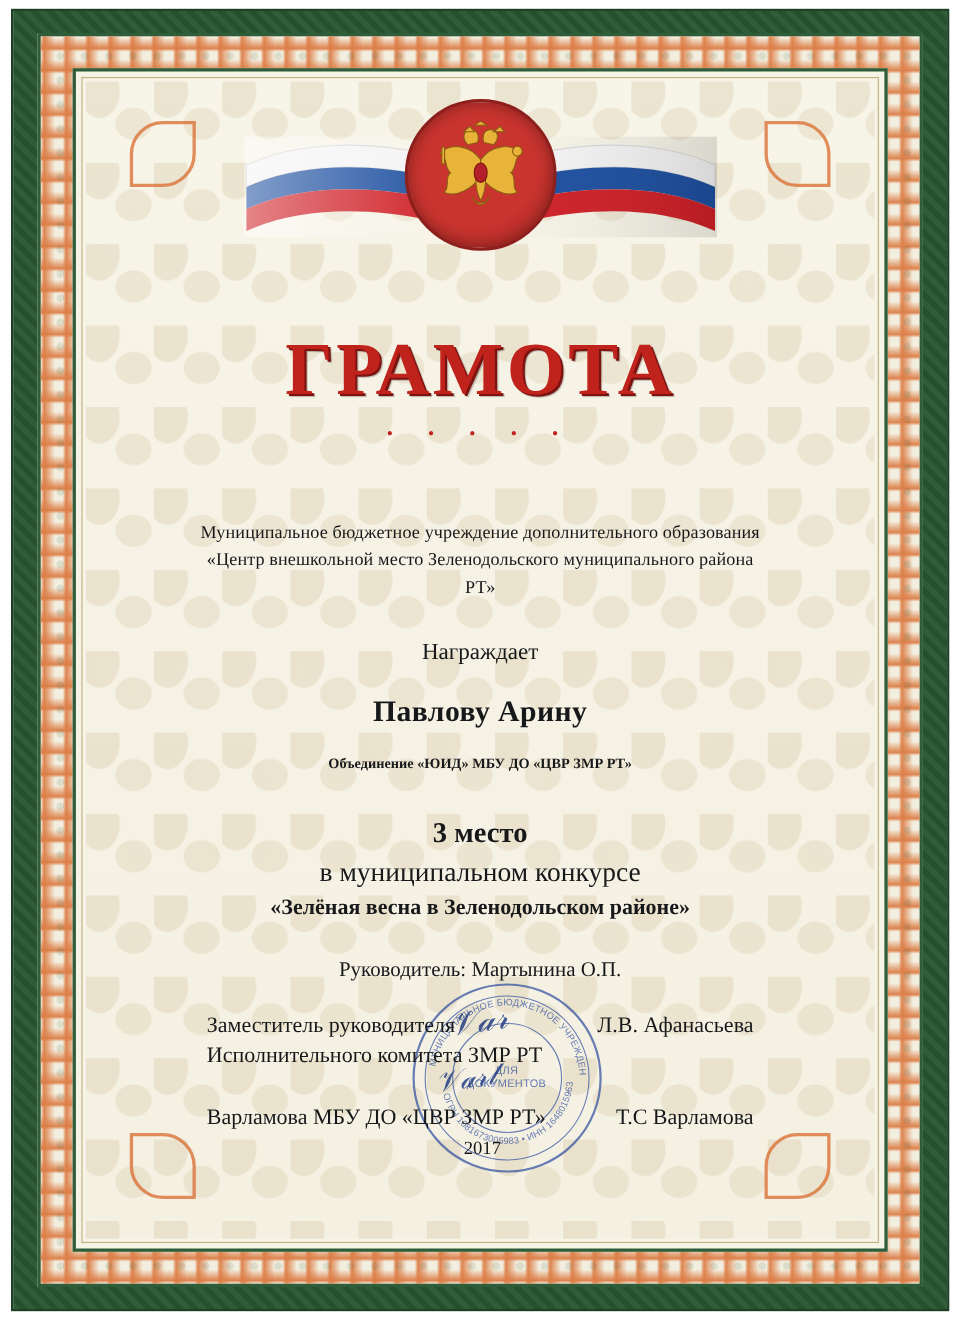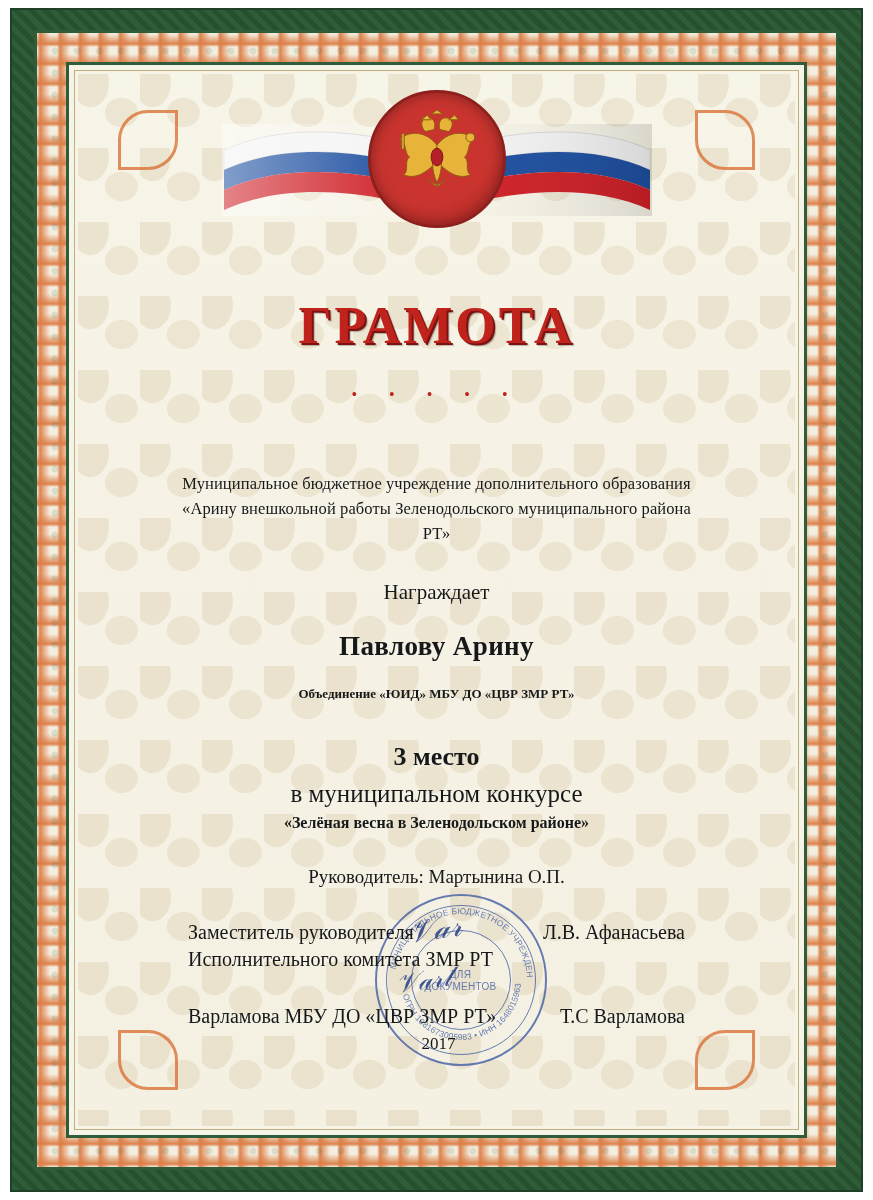--- a/index.html
+++ b/index.html
@@ -158,21 +158,21 @@
 
   
   .title {
     position: absolute;
     left: 0;
     right: 0;
     top: 222px;
     text-align: center;
     font-family: "Liberation Serif", serif;
     font-weight: bold;
-    font-size: 52px;
+    font-size: 68px;
     letter-spacing: 3px;
     color: #c0221c;
     text-shadow: 2px 2px 0 #7d1310, 3px 3px 1px rgba(0,0,0,.25);
   }
   .title-dots {
     position: absolute;
     left: 0;
     right: 0;
     top: 312px;
     text-align: center;
@@ -220,21 +220,21 @@
     margin-top: 40px;
     font-size: 26px;
     font-weight: bold;
   }
   .contest-kind {
     margin-top: 8px;
     font-size: 25px;
   }
   .contest-name {
     margin-top: 6px;
-    font-size: 16px;
+    font-size: 20px;
     font-weight: bold;
   }
   .supervisor {
     margin-top: 34px;
     font-size: 19px;
   }
 
   
   .signatures {
     position: absolute;
@@ -394,21 +394,21 @@
           </g>
           <path d="M50,48 m-6,0 a6,9 0 1,0 12,0 a6,9 0 1,0 -12,0" fill="#b4202a" stroke="#7d1310" stroke-width="1"></path>
         </svg>
       </div>
     </div>
 
     <div class="title">ГРАМОТА</div>
     <div class="title-dots">• • • • •</div>
 
     <div class="body-text">
-      <div class="org-line second">Муниципальное бюджетное учреждение дополнительного образования  «Арину внешкольной работы Зеленодольского  муниципального района РТ»</div>
+      <div class="org-line second">Муниципальное бюджетное учреждение дополнительного образования  «Центр внешкольной место Зеленодольского  муниципального района РТ»</div>
 
       <div class="awards-word">Награждает</div>
       <div class="recipient">Павлову Арину</div>
       <div class="group-line">Объединение «ЮИД» МБУ ДО «ЦВР ЗМР РТ»</div>
 
       <div class="place">3 место</div>
       <div class="contest-kind">в муниципальном конкурсе</div>
       <div class="contest-name">«Зелёная весна в Зеленодольском районе»</div>
 
       <div class="supervisor">Руководитель: Мартынина О.П.</div>

